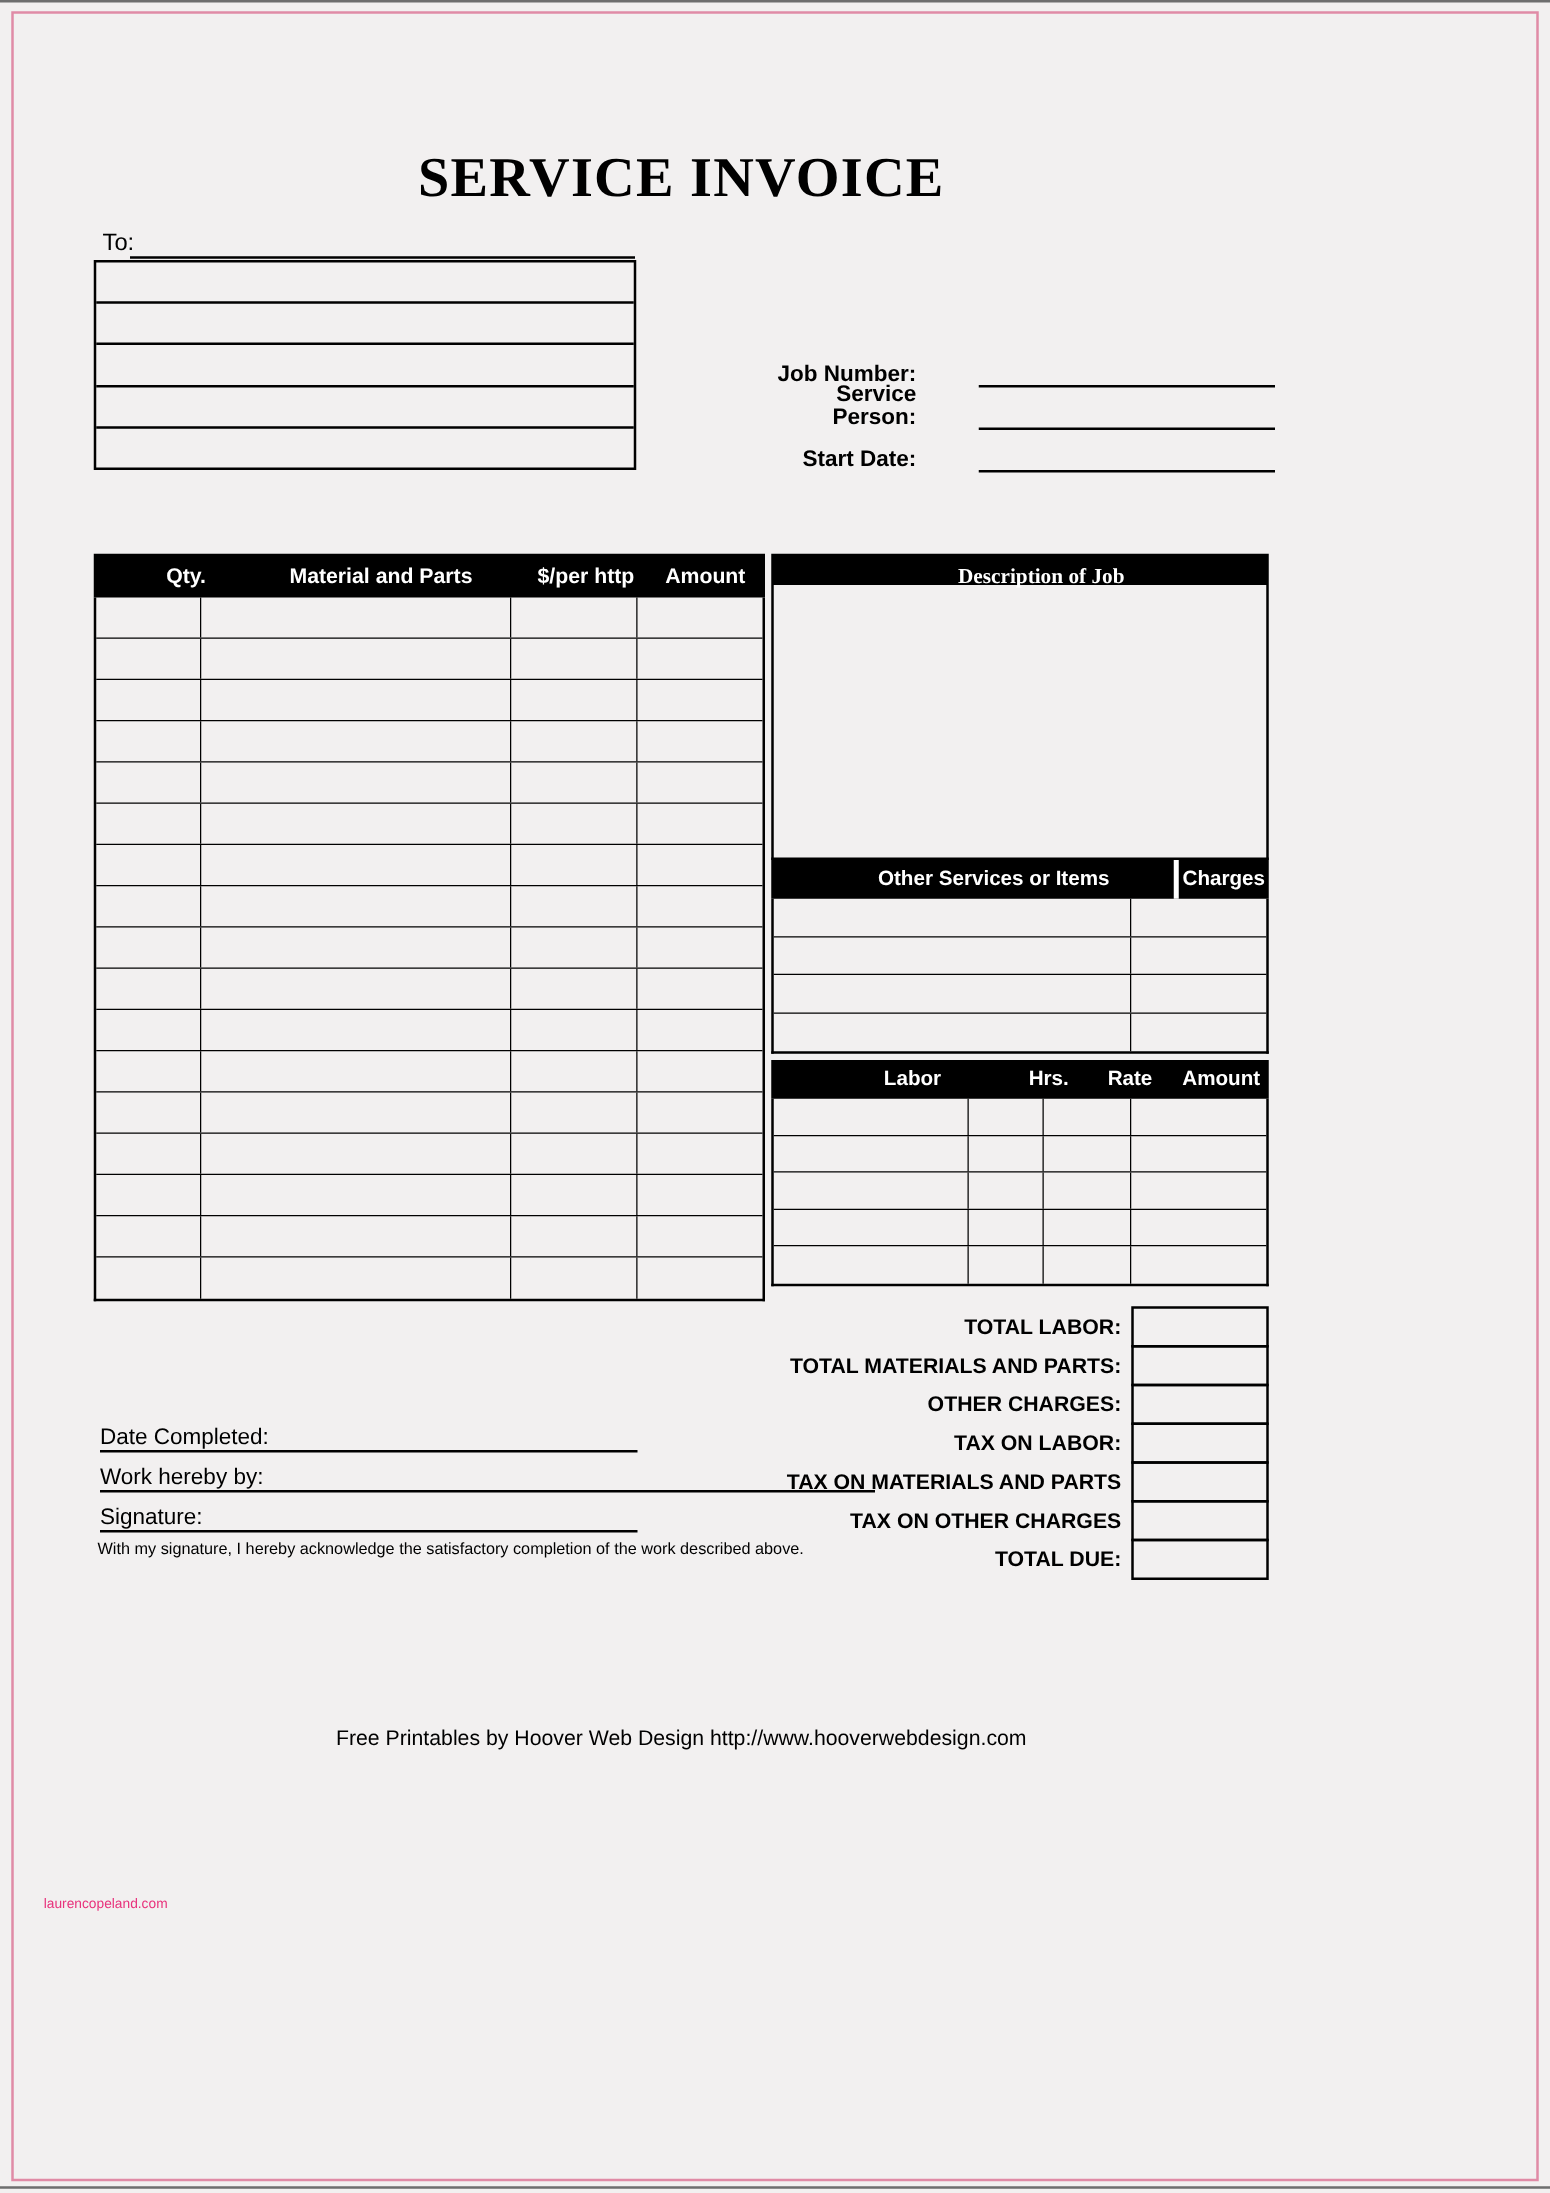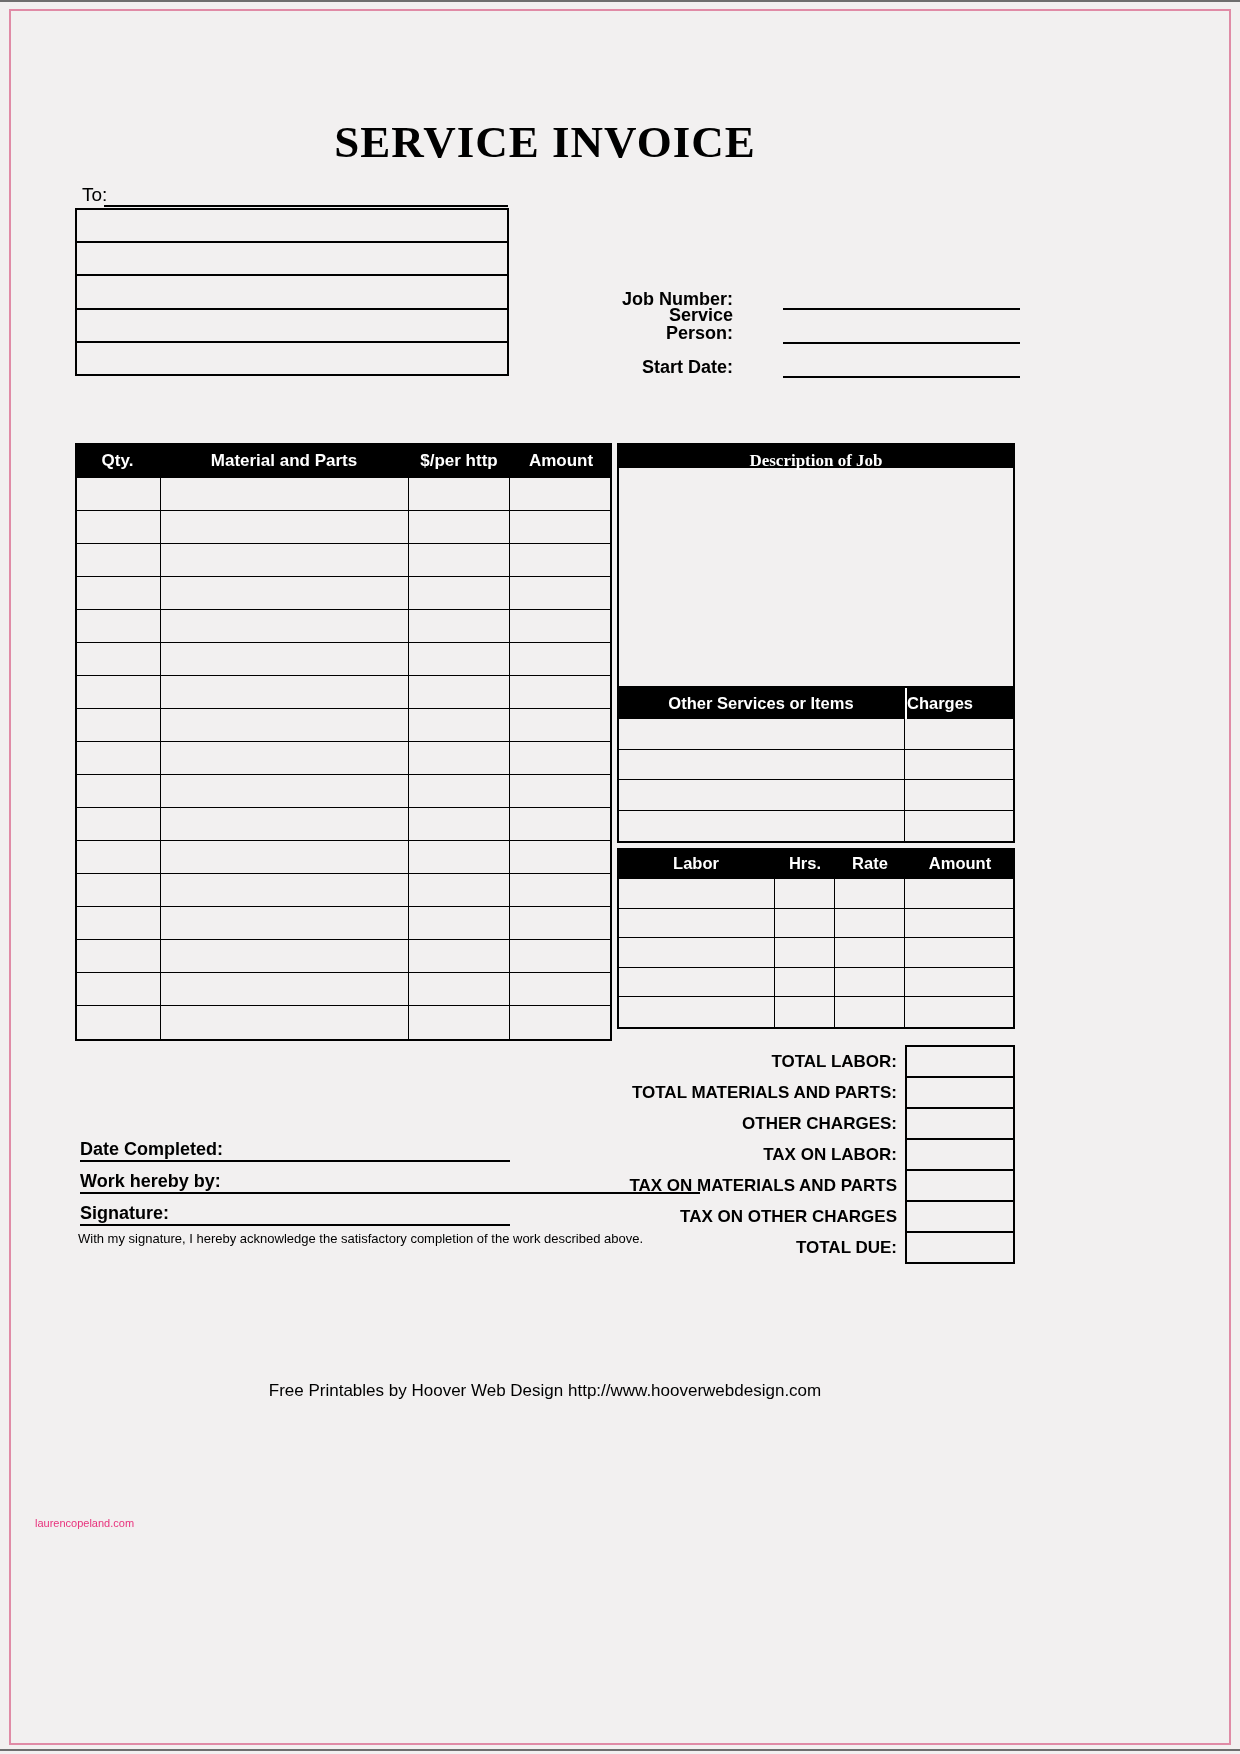--- a/index.html
+++ b/index.html
@@ -20,41 +20,41 @@
   .address-box{position:absolute;left:75px;top:208px;width:434px;height:168px;border:2px solid #000;
                display:flex;flex-direction:column;}
   .address-row{flex:1;border-bottom:2px solid #000;}
   .address-row:last-child{border-bottom:none;}
 
   .job-fields{position:absolute;left:600px;top:276px;width:420px;}
   .job-row{display:flex;align-items:flex-end;height:34px;gap:40px;}
   .job-label{flex:1;text-align:right;font-weight:bold;font-size:18px;padding-right:10px;padding-bottom:2px;line-height:1;}
   .job-line{width:237px;border-bottom:2px solid #000;}
 
-  .black{background:#000;color:#fff;font-weight:bold;}
+  .black{background:#000;color:#fff;font-weight:bold;padding-left:34px;}
 
   
   .left-table{position:absolute;left:75px;top:443px;width:537px;}
   .lt-head{display:flex;height:35px;font-size:17px;}
   .lt-head .h{line-height:35px;text-align:center;}
   .h-qty{width:85px;}.h-mat{width:248px;}.h-price{width:102px;}.h-amt{width:102px;}
   .lt-body{border:2px solid #000;border-top:none;}
   .lt-row{display:flex;height:33px;border-bottom:1.5px solid #000;}
   .lt-row:last-child{border-bottom:none;}
   .lt-cell{border-right:1.5px solid #000;}
   .lt-cell:last-child{border-right:none;}
   .c-qty{width:84px;}.c-mat{width:248px;}.c-price{width:101px;}.c-amt{flex:1;}
 
   
   .right-section{position:absolute;left:617px;top:443px;width:398px;}
   .desc-head{height:25px;line-height:35px;text-align:center;font-size:17px;font-family:Liberation Serif, serif;}
   .desc-body{height:220px;border:2px solid #000;border-top:none;}
   .os-head{display:flex;height:31px;font-size:16.5px;}
   .os-left{width:288px;text-align:center;line-height:31px;}
-  .os-right{flex:1;text-align:left;line-height:31px;border-left:2px solid #ffffff;}
+  .os-right{flex:1;text-align:center;line-height:31px;border-left:4px solid #ffffff;}
   .os-body{border:2px solid #000;border-top:none;}
   .os-row{display:flex;height:30.5px;border-bottom:1.5px solid #000;}
   .os-row:last-child{border-bottom:none;}
   .os-cell-desc{width:286px;border-right:1.5px solid #000;}
   .os-cell-charge{flex:1;}
   .labor-head{display:flex;height:31px;font-size:16.5px;margin-top:5px;}
   .labor-head .lh{line-height:31px;text-align:center;}
   .lh-labor{width:158px;}.lh-hrs{width:60px;}.lh-rate{width:70px;}.lh-amt{flex:1;}
   .labor-body{border:2px solid #000;border-top:none;}
   .labor-row{display:flex;height:29.6px;border-bottom:1.5px solid #000;}
@@ -65,21 +65,21 @@
 
   
   .totals{position:absolute;left:560px;top:1045px;width:455px;}
   .total-row{display:flex;align-items:center;}
   .total-row + .total-row{margin-top:-2px;}
   .total-label{flex:1;text-align:right;font-weight:bold;font-size:17px;padding-right:8px;white-space:nowrap;}
   .total-box{width:110px;height:33px;border:2px solid #000;}
 
   
   .field-line{position:absolute;height:28px;border-bottom:2px solid #000;display:flex;align-items:flex-end;}
-  .field-line span{font-weight:bold;font-size:18px;line-height:1.1;}
+  .field-line span{font-weight:normal;font-size:18px;line-height:1.1;}
   .f-date{left:80px;top:1134px;width:430px;}
   .f-work{left:80px;top:1166px;width:620px;}
   .f-sign{left:80px;top:1198px;width:430px;}
   .disclaimer{position:absolute;left:78px;top:1231px;width:640px;font-size:13px;}
 
   .footer{position:absolute;left:75px;top:1381px;width:940px;text-align:center;font-size:17px;}
   .watermark{position:absolute;left:35px;top:1517px;font-size:11px;color:#e8327c;}
 </style>
 </head>
 <body>

